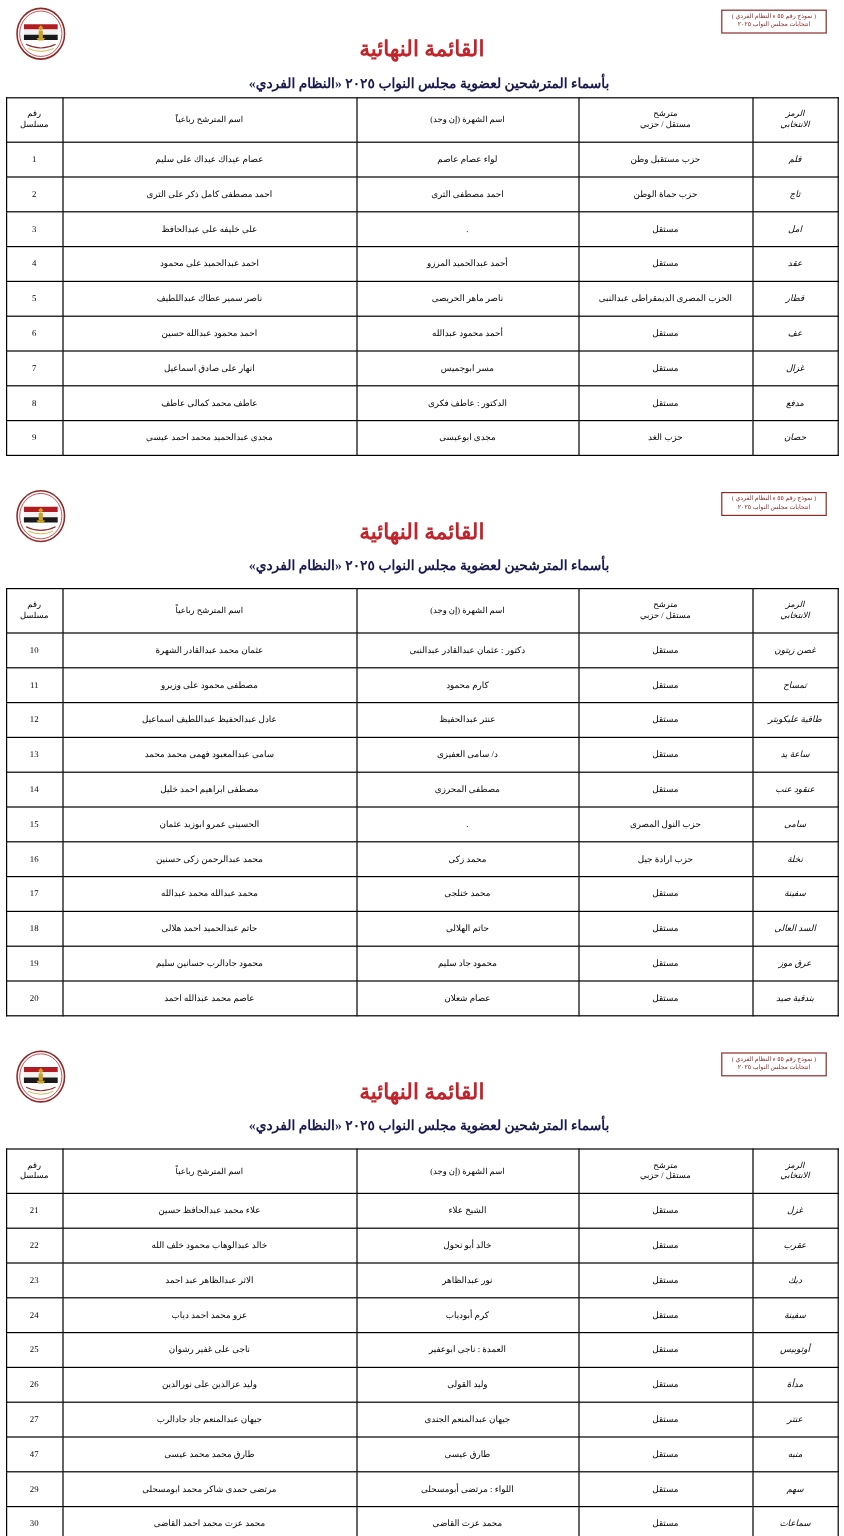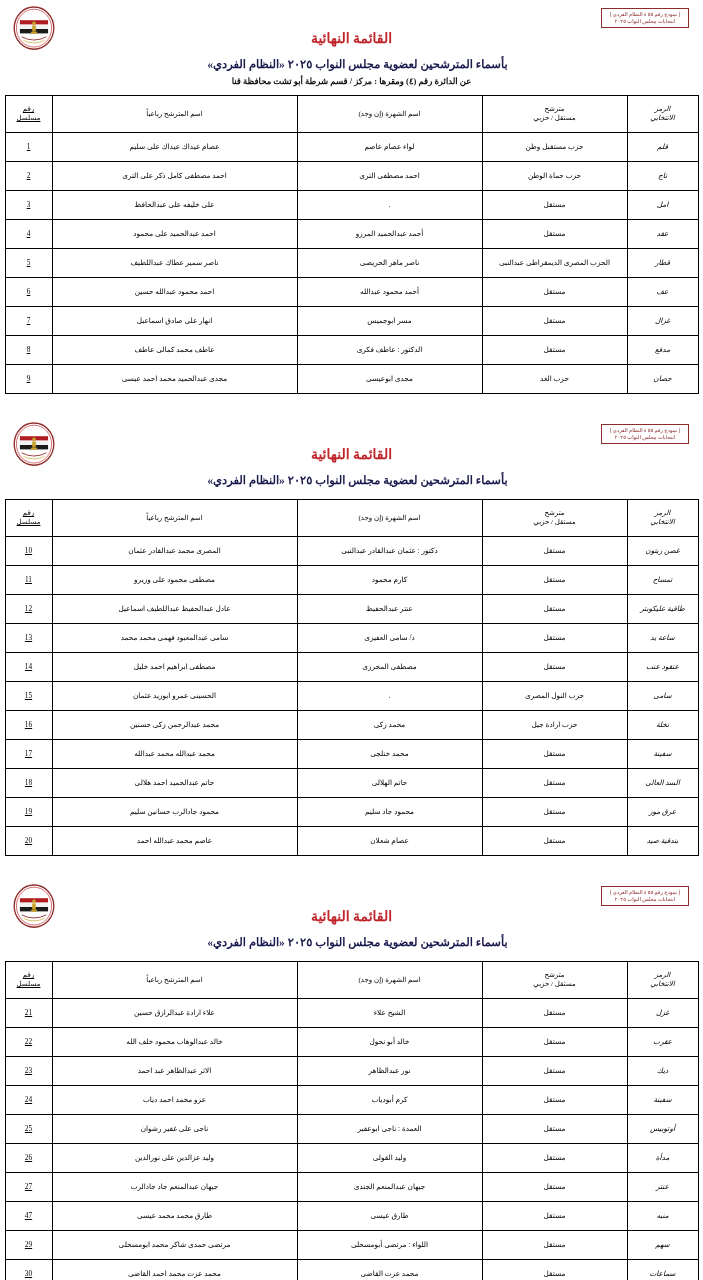--- a/index.html
+++ b/index.html
@@ -43,21 +43,21 @@
     left:12px;
     width:44px;
     height:48px;
   }
   .titles{
     text-align:center;
     padding-top:30px;
   }
   .main-title{
     color:#c0252b;
-    font-size:14px;
+    font-size:18px;
     font-weight:bold;
     letter-spacing:0.3px;
     margin:0 0 10px 0;
   }
   .sub-title{
     font-size:11.5px;
     font-weight:bold;
     margin:0 0 5px 0;
     color:#1a1a4e;
     padding-left:12px;
@@ -84,21 +84,21 @@
     color:#000;
     overflow:hidden;
     white-space:nowrap;
   }
   table.cand th{
     height:32px;
     font-weight:normal;
     font-size:7px;
   }
   table.cand td{height:24px;}
-  .col-serial{width:42px;text-decoration:underline;}
+  .col-serial{width:42px;}
   .col-name{width:240px;margin-left:16px;}
   .col-nick{width:180px;}
   .col-party{width:140px;}
   .col-symbol{width:66px;font-style:italic;}
   .th-two-line span{display:block;}
   td.serial{font-size:7.5px;}
   .spacer{height:14px;}
 </style>
 </head>
 <body>
@@ -123,21 +123,20 @@
             <rect x="46" y="46" width="8" height="14"></rect>
             <path d="M42 60 h16 l-3 5 h-10 z"></path>
           </g>
           <path d="M22 72 q28 14 56 0" fill="none" stroke="#8d2b2b" stroke-width="2"></path>
           <path d="M26 80 q24 11 48 0" fill="none" stroke="#c9a227" stroke-width="1.5"></path>
         </svg>
       </div>
       <div class="titles">
         <div class="main-title">القائمة النهائية</div>
         <div class="sub-title">بأسماء المترشحين لعضوية مجلس النواب ٢٠٢٥ «النظام الفردي»</div>
-        <div class="district-line">عن الدائرة رقم (٤)  ومقرها : مركز / قسم شرطة  أبو تشت   محافظة  قنا</div>
       </div>
     </div>
     <table class="cand">
       <thead>
         <tr>
           <th class="col-symbol th-two-line">
             <span>الرمز</span>
             <span>الانتخابي</span>
           </th>
           <th class="col-party th-two-line">
@@ -265,21 +264,21 @@
             <span>رقم</span>
             <span>مسلسل</span>
           </th>
         </tr>
       </thead>
       <tbody>
             <tr>
               <td class="col-symbol">غصن زيتون</td>
               <td class="col-party">مستقل</td>
               <td class="col-nick">دكتور : عثمان عبدالقادر عبدالنبى</td>
-              <td class="col-name">المصرى محمد عبدالقادر عثمان</td>
+              <td class="col-name">عثمان محمد عبدالقادر الشهرة</td>
               <td class="col-serial serial">10</td>
             </tr>
             <tr>
               <td class="col-symbol">تمساح</td>
               <td class="col-party">مستقل</td>
               <td class="col-nick">كارم محمود</td>
               <td class="col-name">مصطفى محمود على وزيرو</td>
               <td class="col-serial serial">11</td>
             </tr>
             <tr>
@@ -394,21 +393,21 @@
             <span>رقم</span>
             <span>مسلسل</span>
           </th>
         </tr>
       </thead>
       <tbody>
             <tr>
               <td class="col-symbol">غزل</td>
               <td class="col-party">مستقل</td>
               <td class="col-nick">الشيخ علاء</td>
-              <td class="col-name">علاء ارادة عبدالرازق حسين</td>
+              <td class="col-name">علاء محمد عبدالحافظ حسين</td>
               <td class="col-serial serial">21</td>
             </tr>
             <tr>
               <td class="col-symbol">عقرب</td>
               <td class="col-party">مستقل</td>
               <td class="col-nick">خالد أبو نحول</td>
               <td class="col-name">خالد عبدالوهاب محمود خلف الله</td>
               <td class="col-serial serial">22</td>
             </tr>
             <tr>

